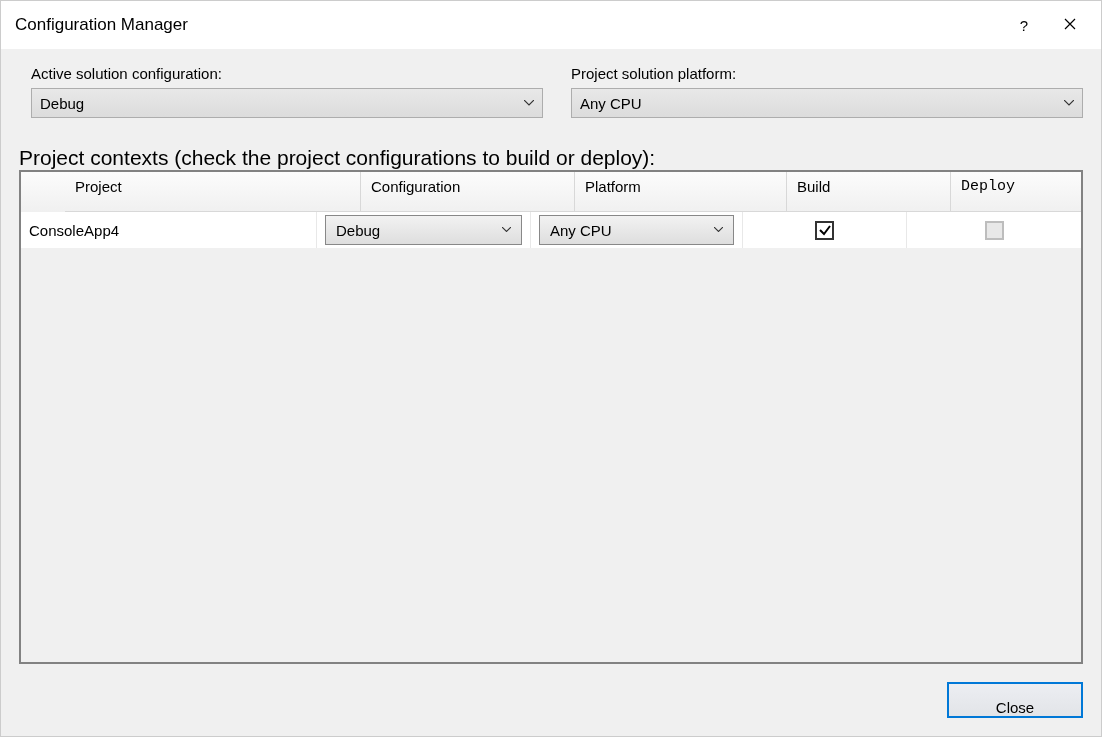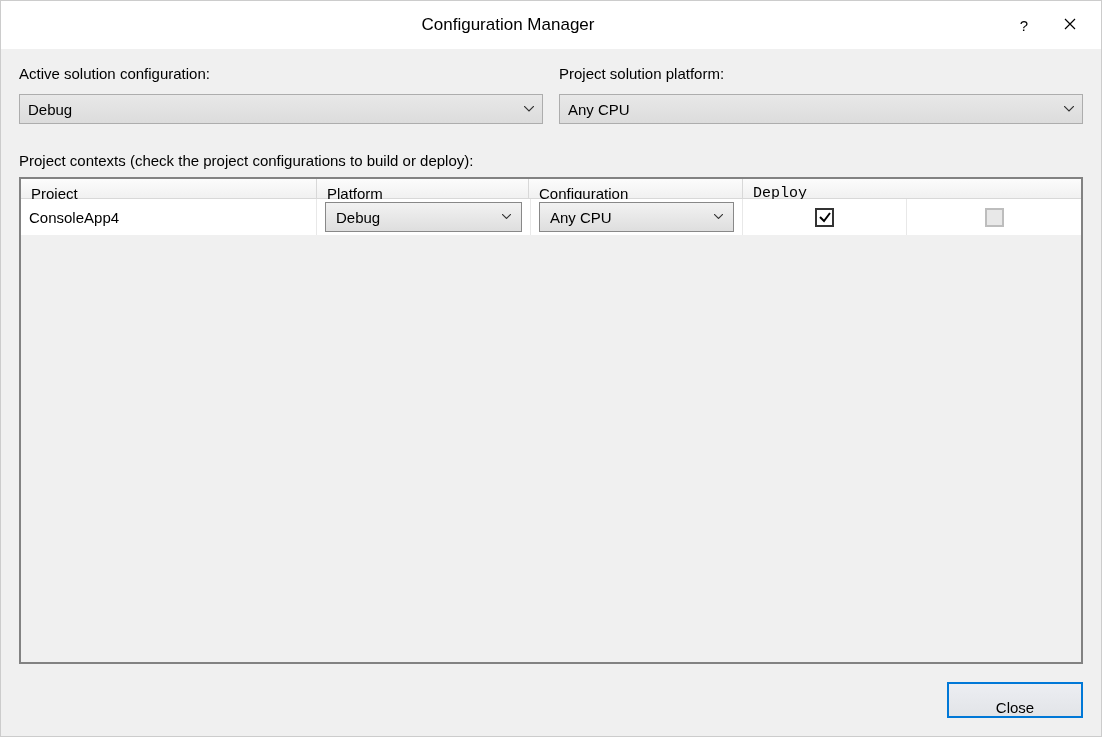--- a/index.html
+++ b/index.html
@@ -17,21 +17,20 @@
     .titlebar {
       height: 48px;
       display: flex;
       align-items: center;
       padding: 0 8px 0 14px;
       background: #ffffff;
     }
     .titlebar .title {
       font-size: 17px;
       flex: 1;
-      text-align: center;
     }
     .titlebar .control {
       width: 46px;
       height: 40px;
       display: flex;
       align-items: center;
       justify-content: center;
       font-size: 14px;
       color: #000;
     }
@@ -45,52 +44,54 @@
     }
     .row-top {
       display: flex;
       gap: 16px;
       margin-bottom: 28px;
     }
     .field {
       flex: 1;
       display: flex;
       flex-direction: column;
-      gap: 12px;
+      gap: 6px;
+      margin-left: 12px;
     }
     .field-label { font-size: 15px; }
     .combo {
       height: 30px;
       border: 1px solid #adadad;
       background: linear-gradient(#e8e8e8, #dcdcdc);
       display: flex;
       align-items: center;
       padding: 0 8px;
       justify-content: space-between;
       font-size: 15px;
     }
     .combo .chev {
       width: 10px; height: 6px;
     }
     .subhead {
-      font-size: 15px;
-      margin-bottom: 8px;
+      font-size: 21px;
+      margin-bottom: 0;
     }
     .grid-wrap {
       flex: 1;
       border: 2px solid #828282;
       background: #f0f0f0;
       display: flex;
       flex-direction: column;
       min-height: 0;
     }
     .grid-header {
       display: flex;
-      height: 20px;
+      height: 40px;
       background: linear-gradient(#fcfcfc, #f0f0f0);
+      padding-left: 44px;
     }
     .grid-header .hcell {
       border-right: 1px solid #d8d8d8;
       border-bottom: 1px solid #d8d8d8;
       padding: 6px 10px;
       font-size: 15px;
     }
     .grid-header .hcell:last-child { border-right: none; }
     .grid-row {
       display: flex;
@@ -199,22 +200,23 @@
         </span>
       </div>
     </div>
   </div>
 
   <div class="subhead">Project contexts (check the project configurations to build or deploy):</div>
 
   <div class="grid-wrap">
     <div class="grid-header">
       <div class="hcell col-project">Project</div>
+      <div class="hcell col-config">Configuration</div>
       <div class="hcell col-platform">Platform</div>
-      <div class="hcell col-config">Configuration</div>
+      <div class="hcell col-build">Build</div>
       <div class="hcell col-deploy">Deploy</div>
     </div>
 
     <div class="grid-row">
       <div class="gcell col-project">ConsoleApp4</div>
       <div class="gcell col-config">
         <div class="cell-combo">
           <span>Debug</span>
           <span class="chev">
             <svg viewBox="0 0 10 6">

